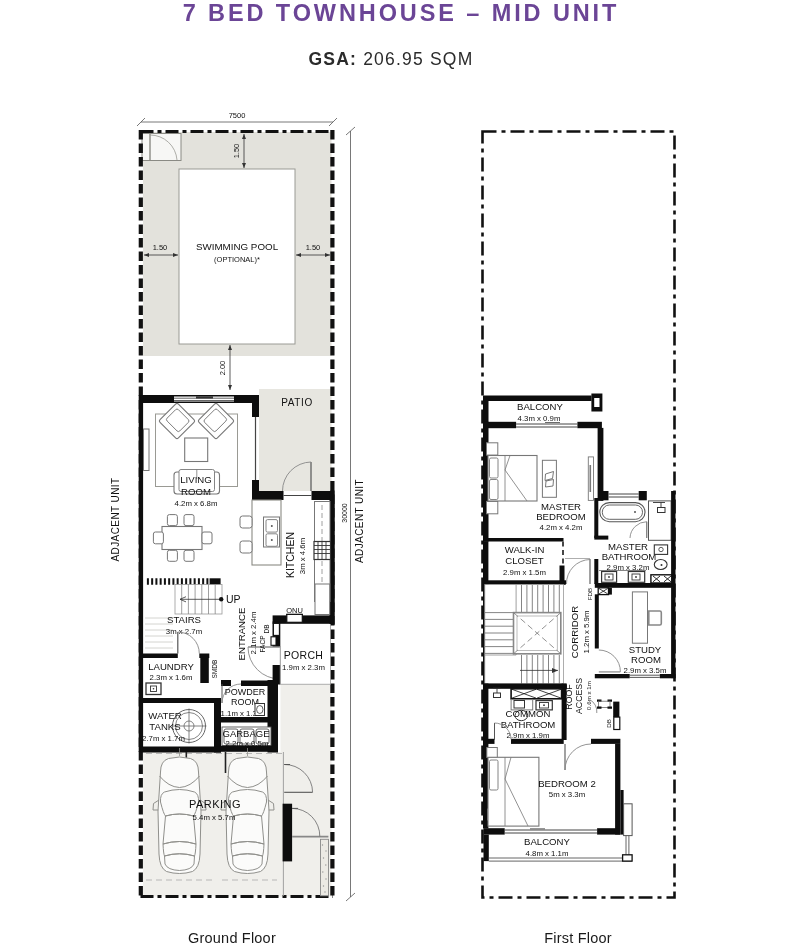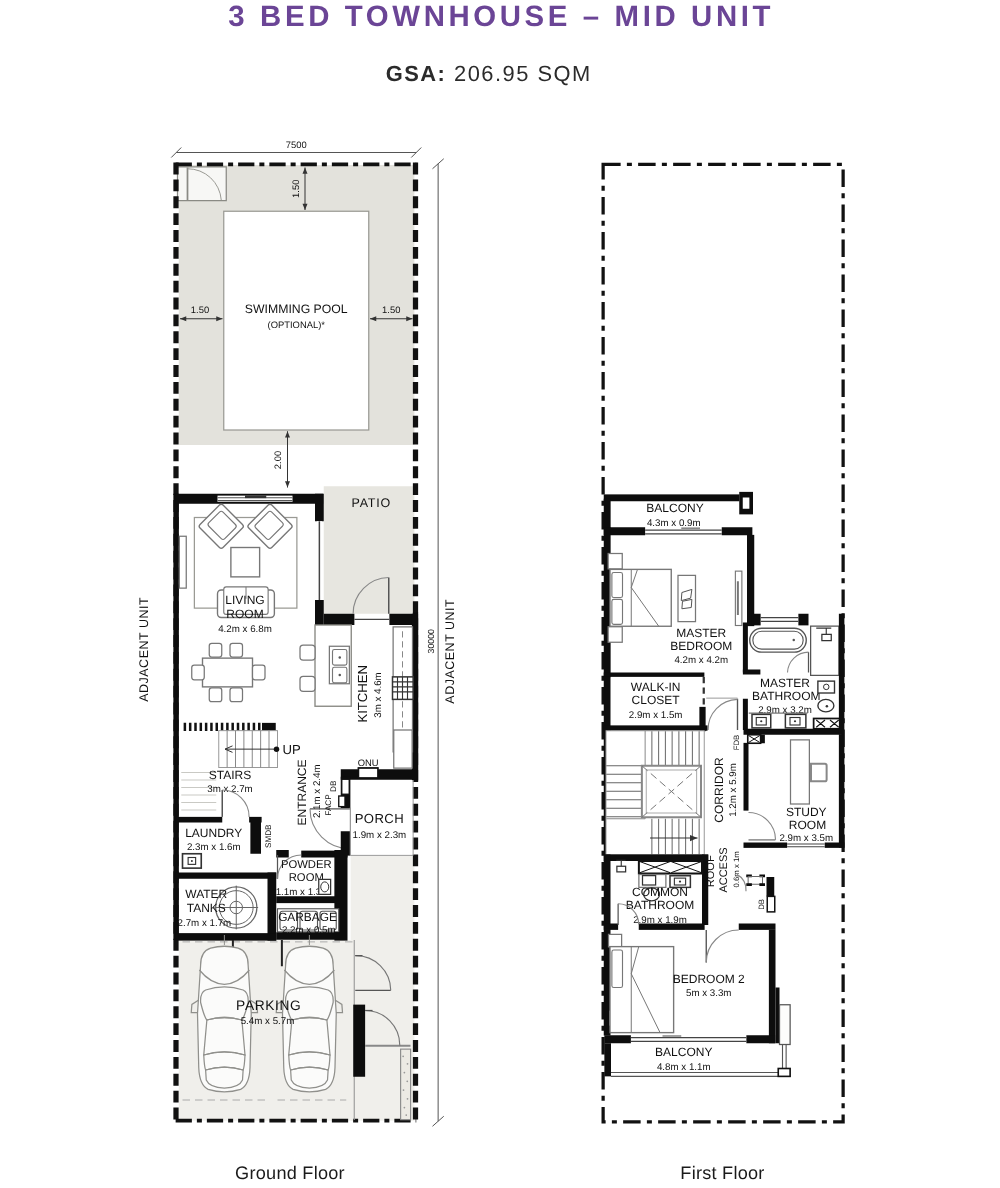--- a/index.html
+++ b/index.html
@@ -7,21 +7,21 @@
   .title{position:absolute;left:1px;top:0px;width:800px;text-align:center;color:#6b4596;font-size:23.5px;font-weight:bold;letter-spacing:2.9px;}
   .subtitle{position:absolute;left:-9px;top:49px;width:800px;text-align:center;color:#2b2b2b;font-size:17.5px;letter-spacing:1.2px;}
   svg text{font-family:"Liberation Sans",sans-serif;fill:#111;}
   .rm{font-size:9.6px;letter-spacing:0px;}
   .dm{font-size:7.8px;}
   .fl{font-size:14.5px;fill:#1a1a1a;letter-spacing:0.2px;}
 </style>
 </head>
 <body>
 
-<div class="title">3 BED TOWNHOUSE – MID UNIT</div>
+<div class="title">7 BED TOWNHOUSE – MID UNIT</div>
 
 <div class="subtitle"><b>GSA:</b> 206.95 SQM</div>
 <svg width="800" height="950" viewBox="0 0 800 950" style="position:absolute;left:0;top:0">
 
 <g id="ground">
 
 <g>
         <rect x="143" y="132" width="188.5" height="224" fill="#e3e2dc"></rect>
       </g>
 

